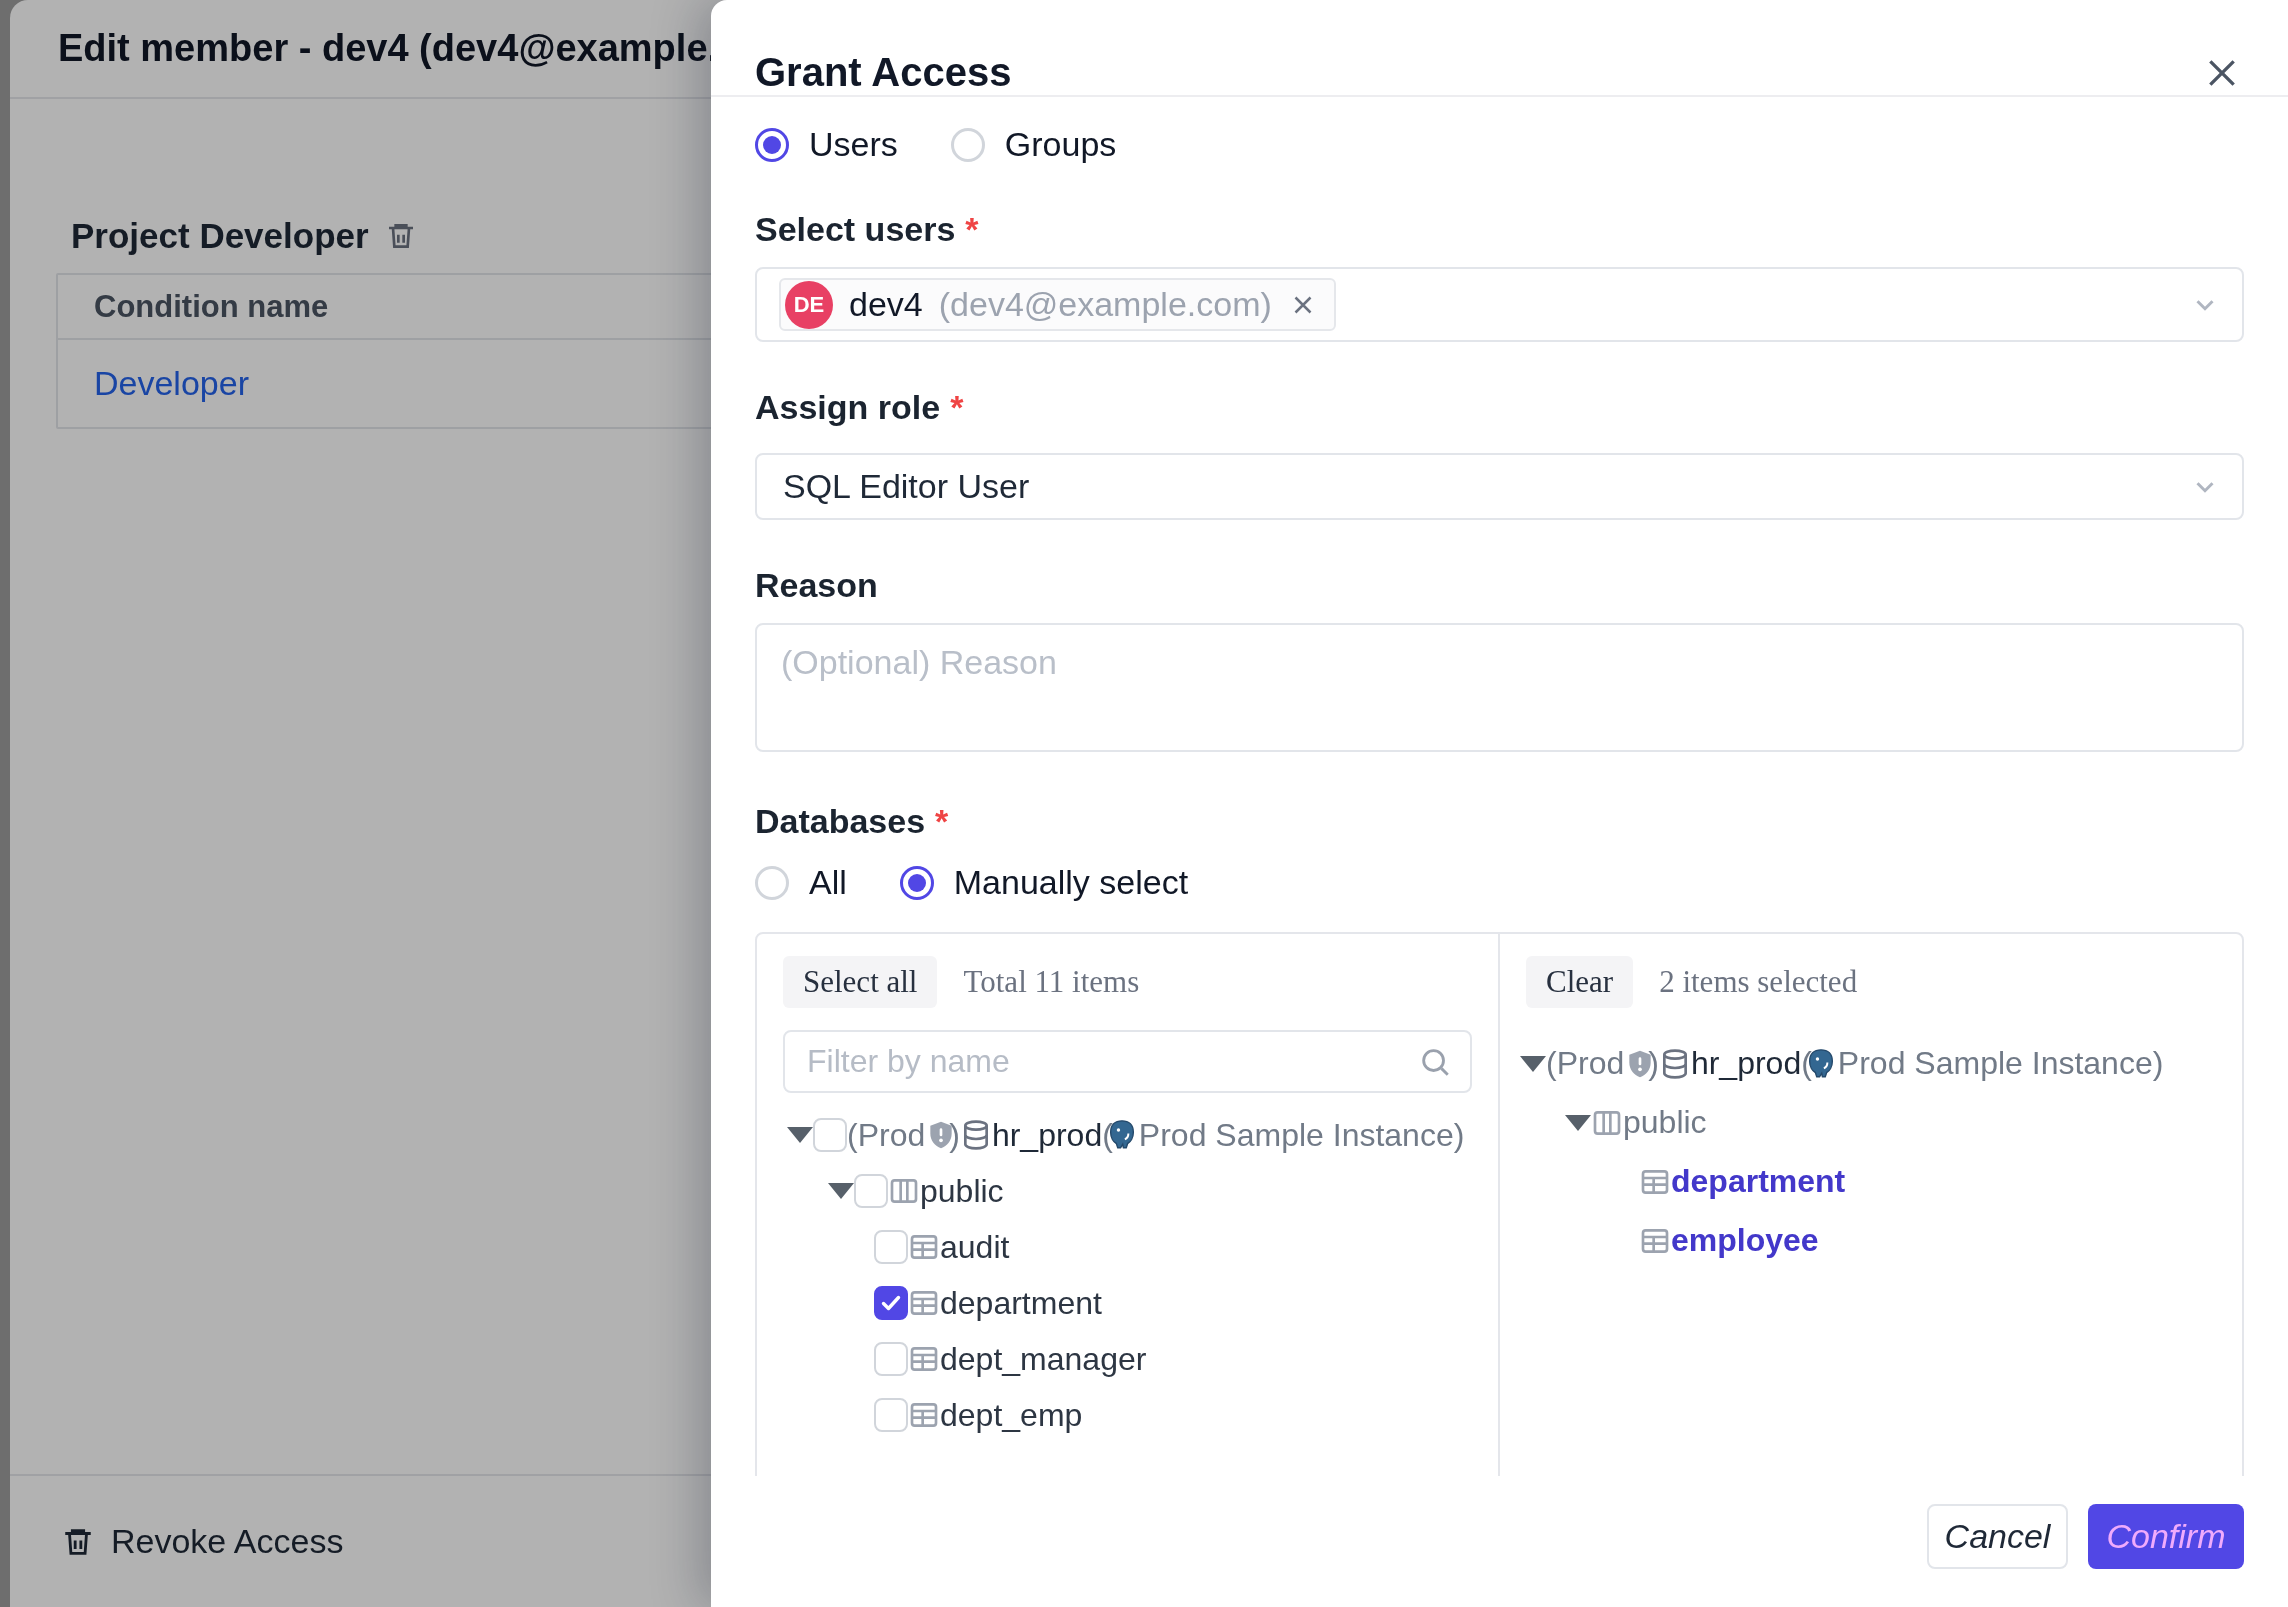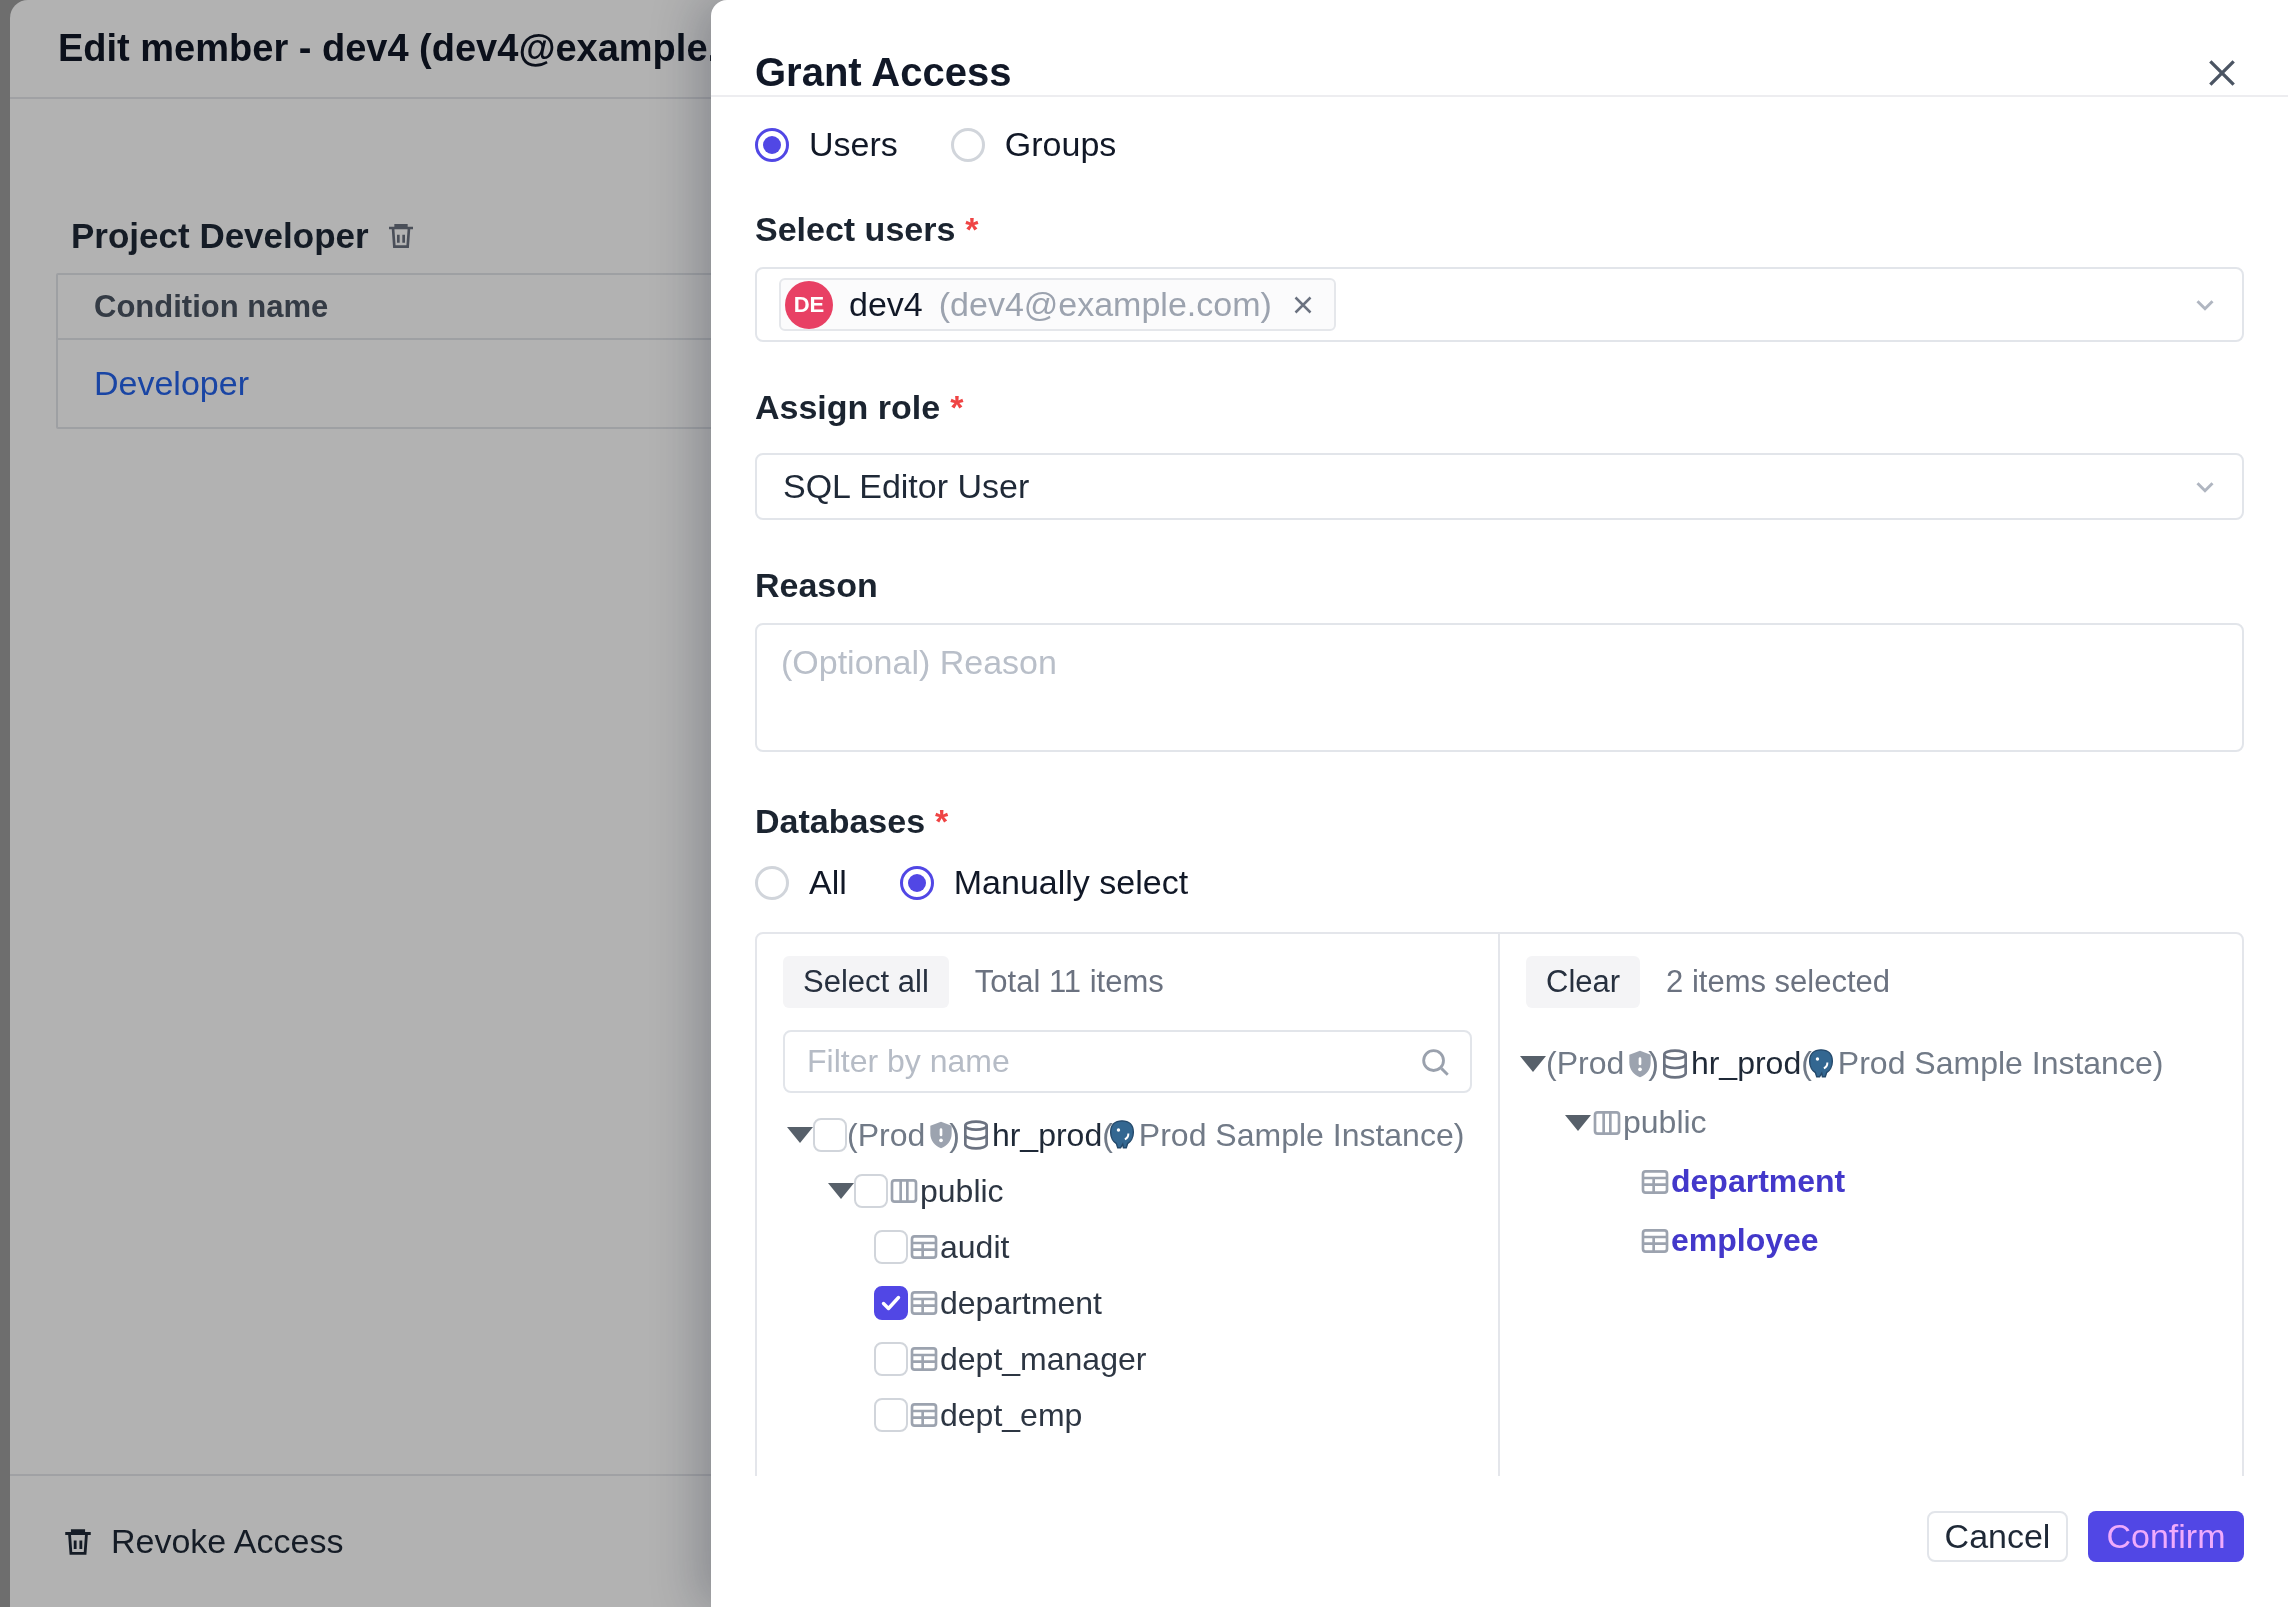--- a/index.html
+++ b/index.html
@@ -60,21 +60,21 @@
     display:flex; align-items:center; padding:0 26px; position:relative; font-size:34px; color:#1f2937; cursor:pointer; }
 
   .textarea { margin-top:18px; height:129px; border:2px solid #e2e5ea; border-radius:8px; width:100%;
     font-size:34px; color:#111827; padding:18px 24px; resize:none; font-family:"Liberation Sans", sans-serif; }
   .textarea::placeholder { color:#b9bfc9; }
 
   
   .transfer { margin-top:30px; height:634px; border:2px solid #e4e6eb; border-radius:8px; display:flex; overflow:hidden; }
   .t-left { width:743px; border-right:2px solid #e4e6eb; position:relative; overflow:hidden; }
   .t-right { flex:1; position:relative; overflow:hidden; }
-  .t-head { display:flex; align-items:center; gap:26px; padding:22px 26px 0 26px; }
+  .t-head { display:flex; align-items:center; gap:26px; padding:22px 26px 0 26px;font-family:Liberation Serif, serif; }
   .t-chipbtn { background:#f4f4f6; border-radius:6px; padding:8px 20px; font-size:31px; color:#27303f; cursor:pointer; }
   .t-count { font-size:31px; color:#6b7280; }
   .filter-wrap { margin:22px 26px 0 26px; position:relative; }
   .filter-input { width:100%; height:63px; border:2px solid #e2e5ea; border-radius:8px; font-size:32px;
     padding:0 69px 0 22px; color:#111827; font-family:"Liberation Sans", sans-serif; }
   .filter-input::placeholder { color:#b6bcc6; }
   .filter-icon { position:absolute; right:20px; top:50%; transform:translateY(-50%); display:flex; }
 
   .tree { margin-top:14px; }
   .trow { height:56px; display:flex; align-items:center; font-size:32px; color:#2d3643; }
@@ -87,21 +87,21 @@
   .cb { width:34px; height:34px; border:2px solid #d1d5db; border-radius:8px; background:#fff;
     flex:0 0 34px; display:flex; align-items:center; justify-content:center; cursor:pointer; }
   .cb.on { background:var(--accent); border-color:var(--accent); }
   .gray { color:#717a87; }
   .dark { color:#1f2937; }
   .sel-link { color:#4338ca; font-weight:600; cursor:pointer; }
   .ic { display:flex; flex:0 0 auto; }
 
   
   .drawer-footer { flex:0 0 131px; display:flex; align-items:center; justify-content:flex-end; gap:20px; padding:0 44px 10px 44px; }
-  .btn { height:51px; border-radius:8px; font-size:34px; display:flex; align-items:center; justify-content:center; cursor:pointer; }
+  .btn { height:65px; border-radius:8px; font-size:34px; display:flex; align-items:center; justify-content:center; cursor:pointer;font-style:italic; }
   .btn-cancel { width:141px; background:#fff; border:2px solid #e2e5ea; color:#1f2937; }
   .btn-confirm { width:156px; background:var(--accent); color:#f0abfc; border:none; }
 </style>
 </head>
 <body>
 
 <div class="bg-dialog" style="--accent:#5147e5;">
   <div class="bg-header">
     <div class="bg-title">Edit member - dev4 (dev4@example.com)</div>
   </div>

